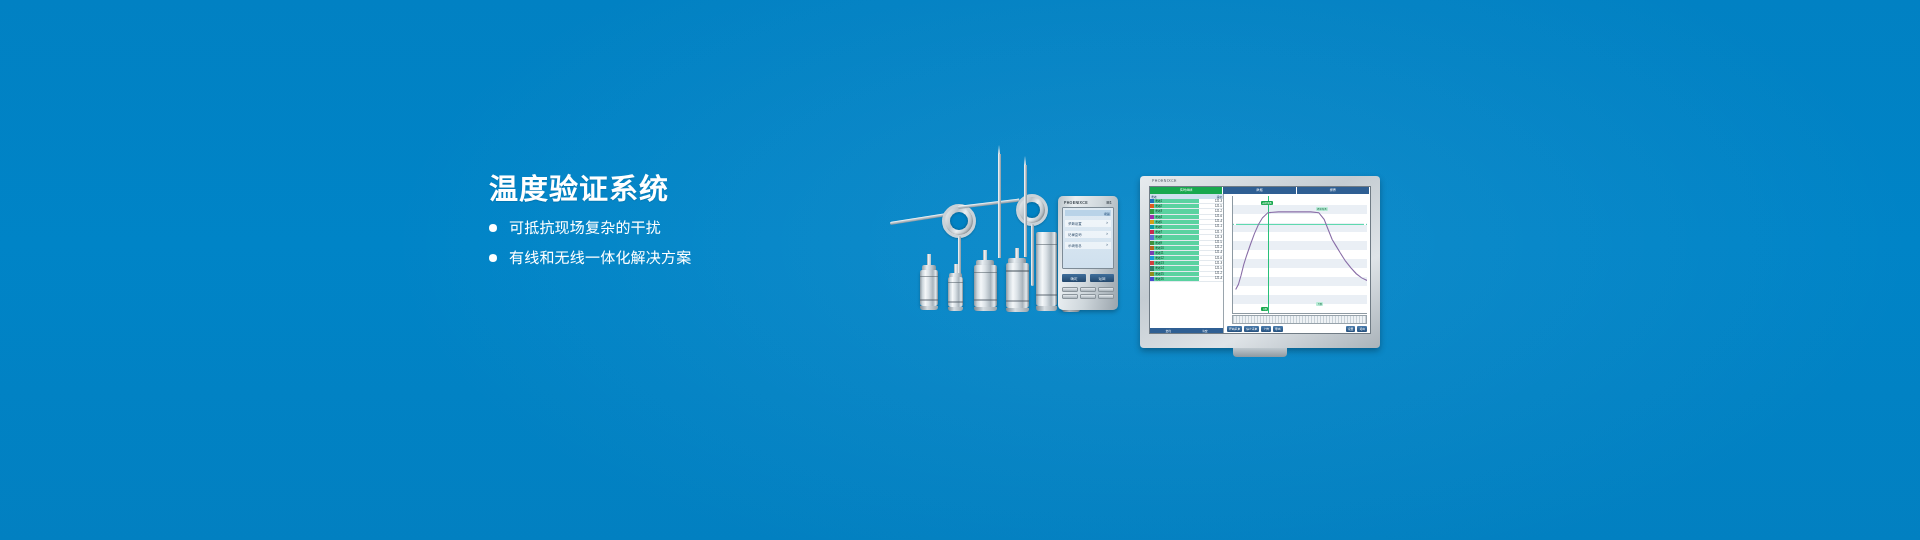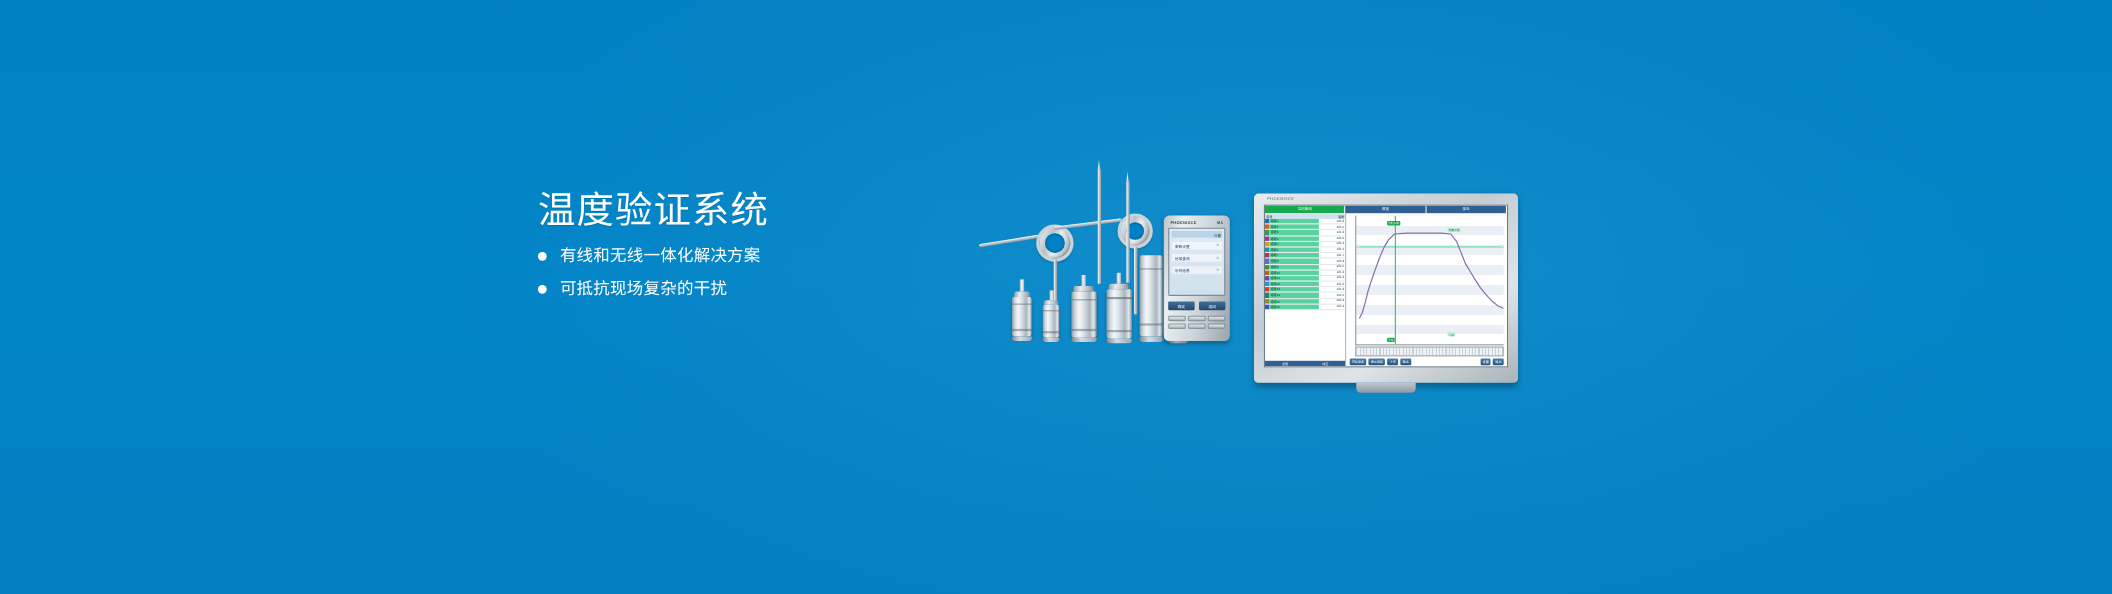--- a/index.html
+++ b/index.html
@@ -21,22 +21,22 @@
   }
 
   
   #text-block {
     position: absolute;
     left: 489px; top: 174px;
     width: 470px;
     color: #ffffff;
   }
   #hero-title {
-    font-size: 34px;
-    font-weight: normal;
+    font-size: 29px;
+    font-weight: bold;
     letter-spacing: 1.0px;
     line-height: 1.1;
     margin: 0 0 13px 0;
     color: #ffffff;
     text-shadow: 0 1px 1px rgba(0,0,0,0.12);
   }
   #hero-subtitle {
     font-size: 15.5px;
     font-weight: normal;
     letter-spacing: 0.2px;
@@ -396,25 +396,25 @@
 </head>
 <body>
 
 <div id="banner">
 
   <div id="text-block">
     <h1 id="hero-title">温度验证系统</h1>
 
     <div class="bullet-row">
       <span class="bullet-dot"></span>
-      <span class="bullet-text">有线和无线一体化解决方案</span>
+      <span class="bullet-text">可抵抗现场复杂的干扰</span>
     </div>
     <div class="bullet-row">
       <span class="bullet-dot"></span>
-      <span class="bullet-text">可抵抗现场复杂的干扰</span>
+      <span class="bullet-text">有线和无线一体化解决方案</span>
     </div>
   </div>
 
   <div id="product-group">
 
     <div class="probe-coil" style="left:0px; top:52px;">
       <div class="coil-wire" style="left:0px; top:20px; width:56px; transform:rotate(-9deg); transform-origin:left center;"></div>
       <div class="coil-ring" style="left:52px; top:2px; width:34px; height:34px;"></div>
       <div class="coil-stem" style="left:68px; top:34px; height:56px;"></div>
     </div>

